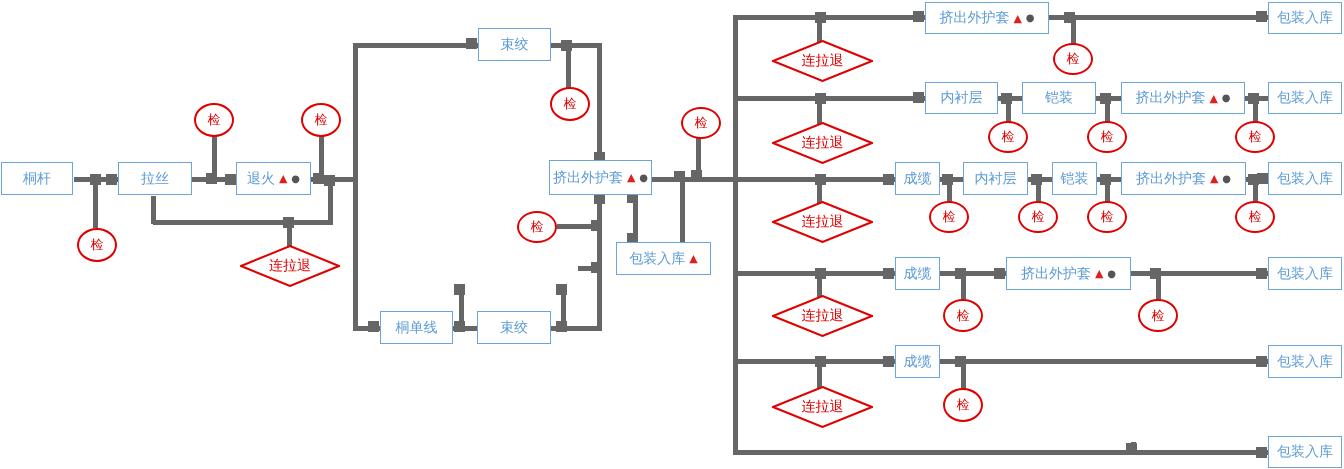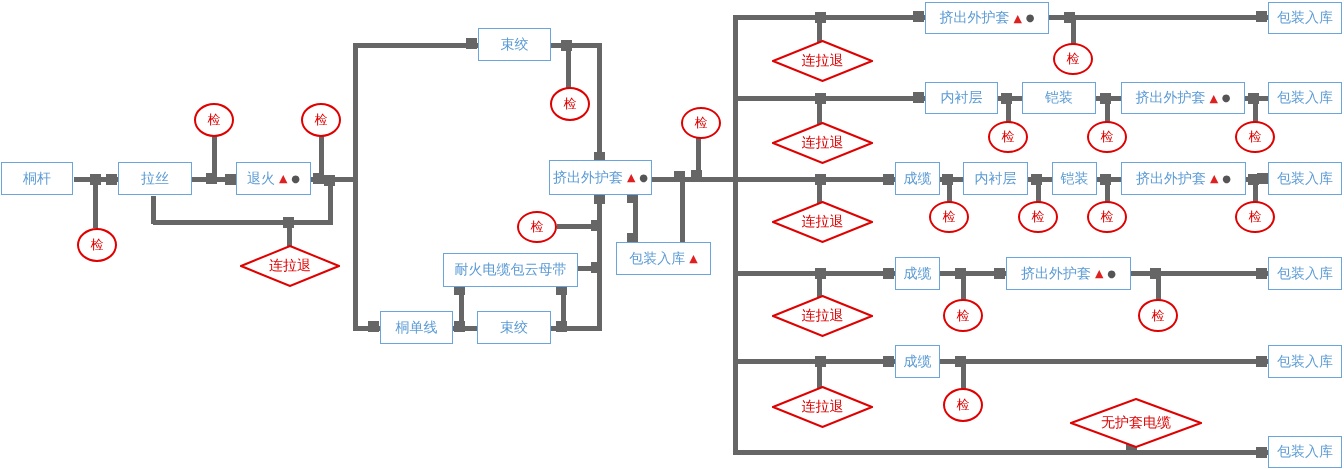--- a/index.html
+++ b/index.html
@@ -43,23 +43,20 @@
     </div>
   <div class="box" style="left:549px;top:160px;width:103px;height:35px">
       <span>挤出外护套</span>
       <span class="tri">▲</span>
       <span class="dot">●</span>
     </div>
   <div class="box" style="left:616px;top:242px;width:95px;height:33px">
       <span>包装入库</span>
       <span class="tri">▲</span>
     </div>
-  <div class="box" style="left:443px;top:253px;width:135px;height:34px">
-      <span>耐火电缆包云母带</span>
-    </div>
   <div class="box" style="left:380px;top:311px;width:73px;height:33px">
       <span>桐单线</span>
     </div>
   <div class="box" style="left:477px;top:311px;width:74px;height:33px">
       <span>束绞</span>
     </div>
 
   <div class="box" style="left:925px;top:2px;width:124px;height:32px">
       <span>挤出外护套</span>
       <span class="tri">▲</span>
@@ -153,26 +150,20 @@
       <svg viewBox="0 0 101 42" preserveAspectRatio="none">
         <polygon points="50.5,1 100,21 50.5,41 1,21"></polygon>
       </svg>
       <span class="dlabel">连拉退</span>
     </div>
   <div class="diamond" style="left:772px;top:386px;width:101px;height:42px">
       <svg viewBox="0 0 101 42" preserveAspectRatio="none">
         <polygon points="50.5,1 100,21 50.5,41 1,21"></polygon>
       </svg>
       <span class="dlabel">连拉退</span>
-    </div>
-  <div class="diamond" style="left:1070px;top:398px;width:132px;height:50px">
-      <svg viewBox="0 0 132 50" preserveAspectRatio="none">
-        <polygon points="66,1 131,25 66,49 1,25"></polygon>
-      </svg>
-      <span class="dlabel">无护套电缆</span>
     </div>
 
 <div class="hl" style="left: 74px; top: 177px; width: 44px;"></div>
     <div class="hl" style="left: 192px; top: 177px; width: 44px;"></div>
     <div class="hl" style="left: 311px; top: 177px; width: 47px;"></div>
     <div class="hl" style="left: 153px; top: 220px; width: 180px;"></div>
     <div class="hl" style="left: 353px; top: 43px; width: 125px;"></div>
     <div class="hl" style="left: 551px; top: 43px; width: 51px;"></div>
     <div class="hl" style="left: 353px; top: 326px; width: 27px;"></div>
     <div class="hl" style="left: 453px; top: 326px; width: 24px;"></div>

